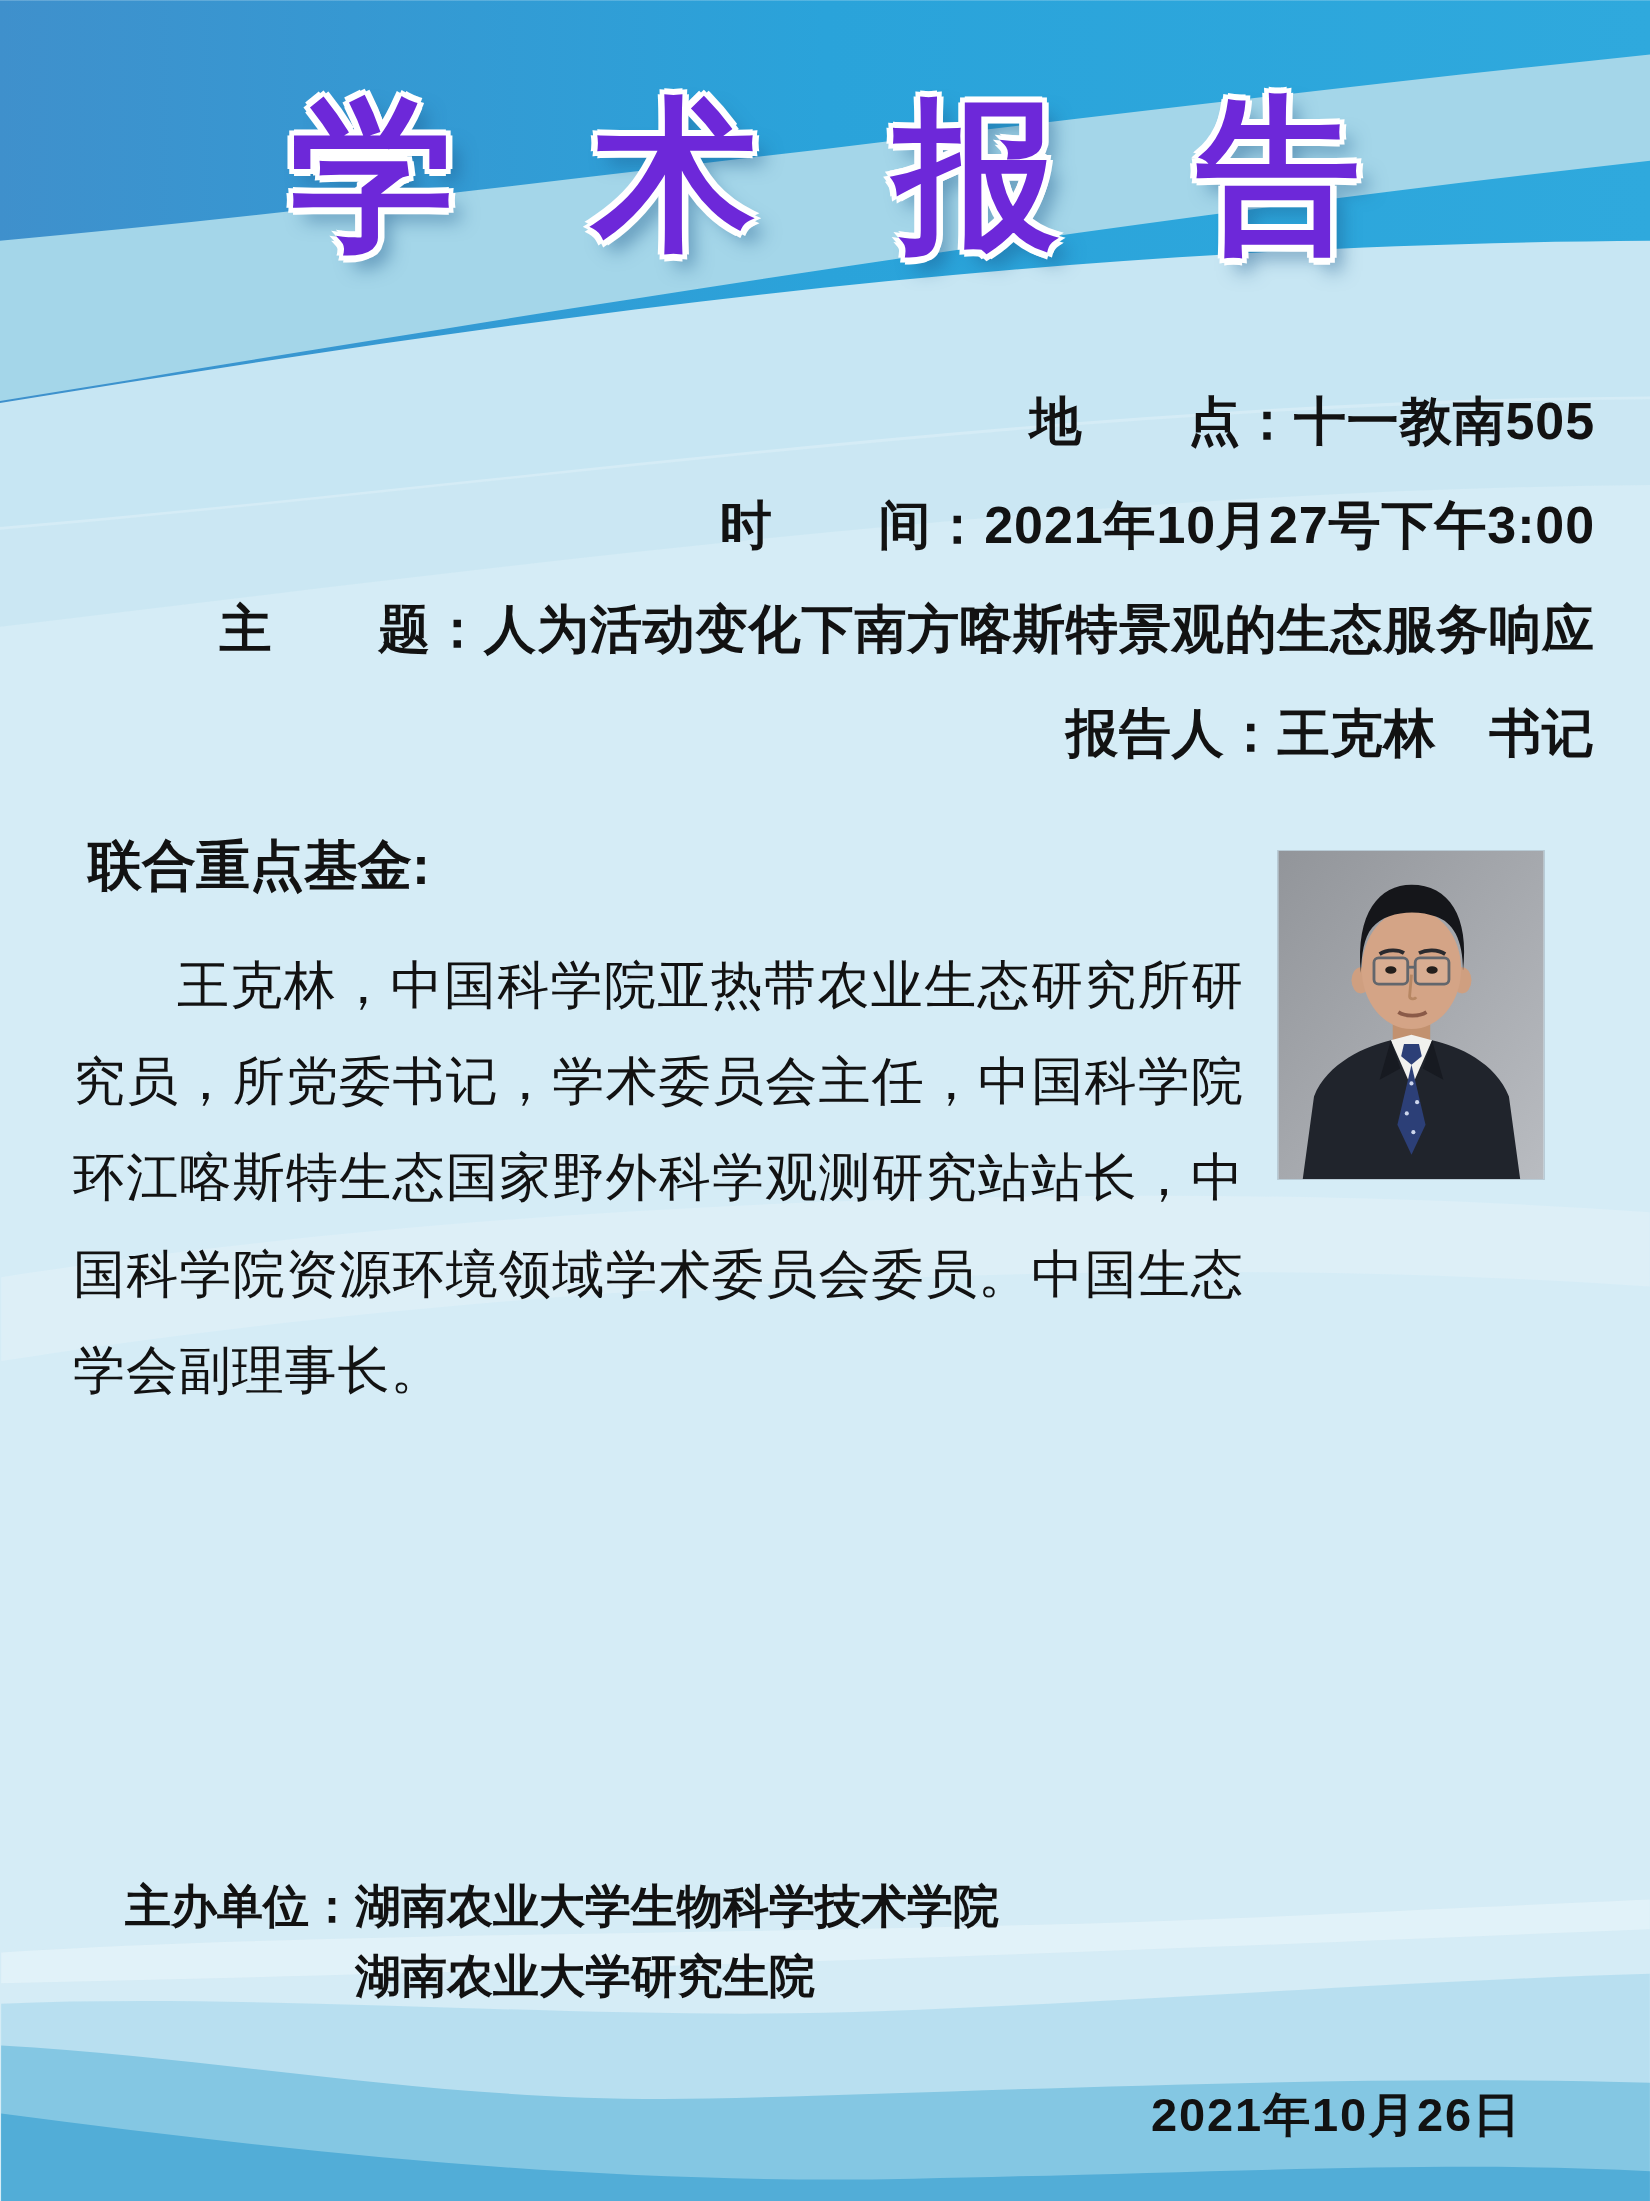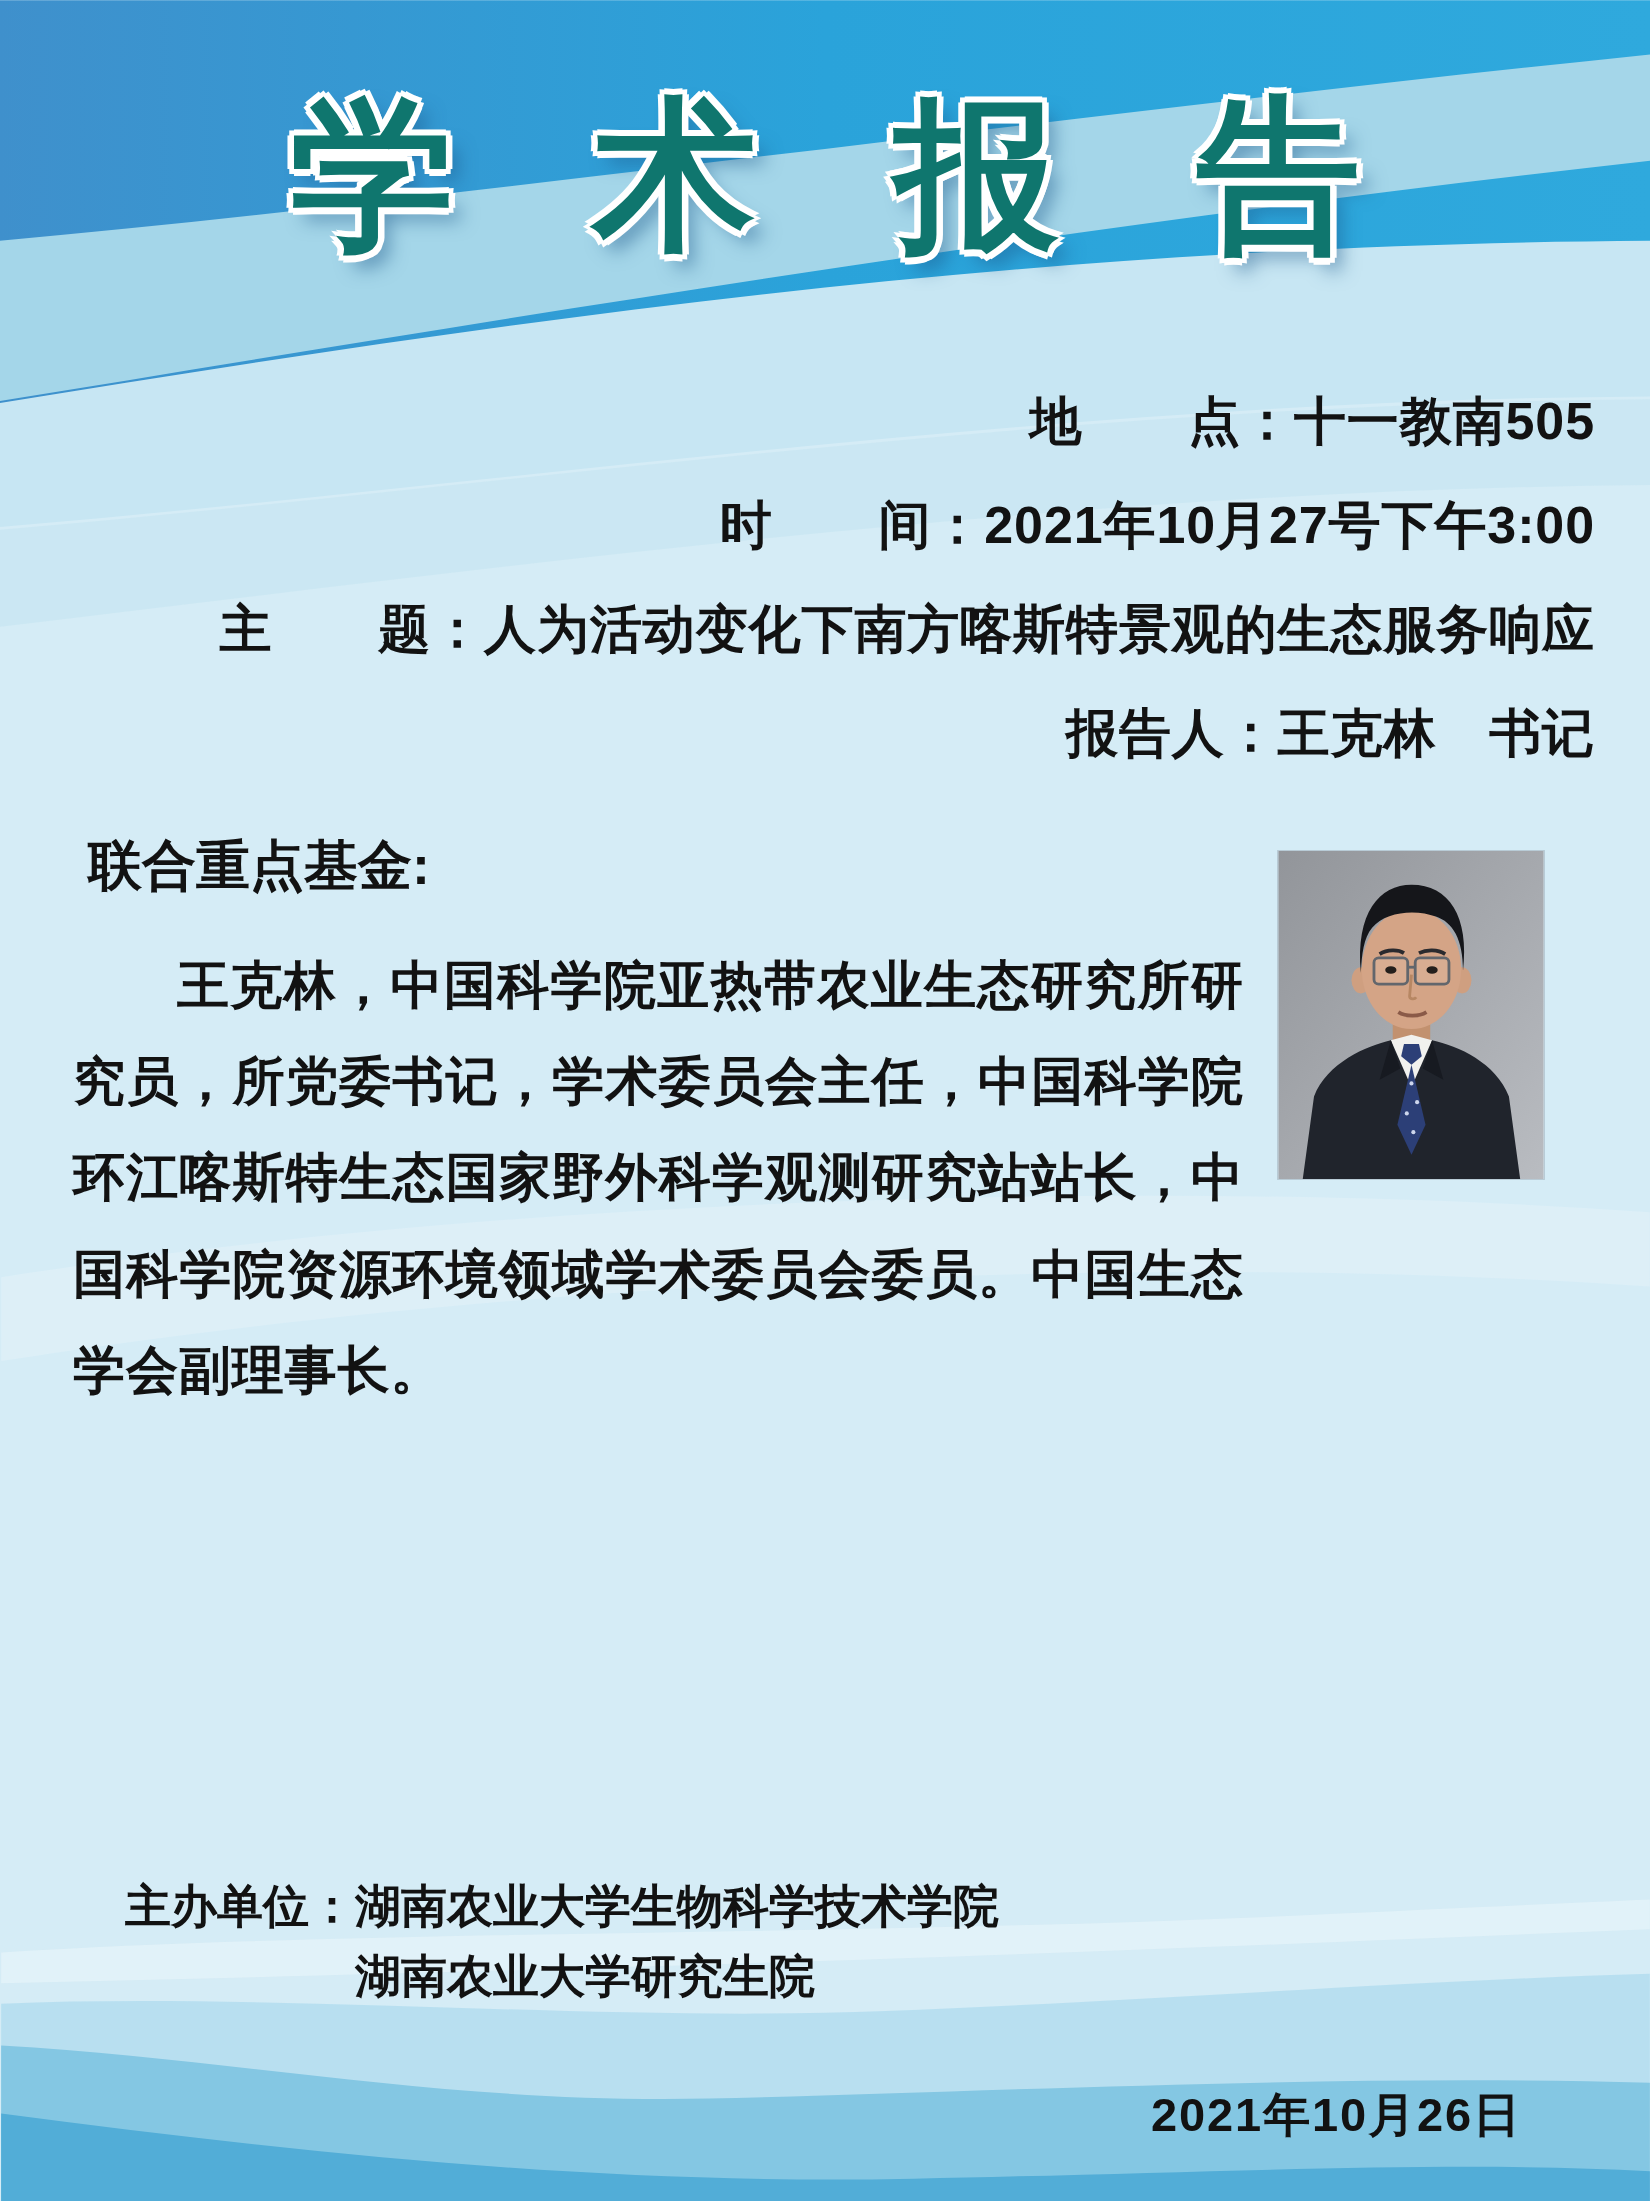--- a/index.html
+++ b/index.html
@@ -15,21 +15,21 @@
   .bg svg{display:block;}
   .bg-top{top:0;}
   .bg-mid{top:1147px;opacity:.55;}
   .bg-bottom{top:1864px;}
 
   .title{
     position:absolute;top:67px;left:0;right:0;margin:0;
     text-align:center;
     font-size:164px;font-weight:bold;
     letter-spacing:138px;text-indent:138px;
-    color:#0f766e;
+    color:#6d28d9;
     text-shadow:
       -6.5px 0 0 #ffffff, 6.5px 0 0 #ffffff,
       0 -6.5px 0 #ffffff, 0 6.5px 0 #ffffff,
       -4.7px -4.7px 0 #ffffff, 4.7px -4.7px 0 #ffffff,
       -4.7px 4.7px 0 #ffffff, 4.7px 4.7px 0 #ffffff,
       11.2px 13px 18.6px rgba(25,85,135,.5);
     white-space:nowrap;
   }
 
   .info{
@@ -40,21 +40,21 @@
 
   .bio{position:absolute;left:73px;right:70px;top:830px;}
   .bio-heading{font-size:54px;font-weight:bold;margin:0 0 34px 15px;}
   .photo{
     float:right;width:266px;height:328px;
     margin:20.5px 37px 112px 34px;
     box-shadow:0 0 0 0.9px rgba(120,130,140,.35);
   }
   .photo svg{display:block;}
   .para{
-    margin:0;font-size:52px;font-weight:bold;line-height:1.85;
+    margin:0;font-size:52px;font-weight:normal;line-height:1.85;
     text-indent:2em;text-align:justify;letter-spacing:0.9px;
   }
   .para + .para{margin-top:32px;}
 
   .organizers{
     position:absolute;left:89px;top:1872px;
     display:flex;align-items:flex-start;
     font-size:46px;font-weight:bold;line-height:1.52;
     white-space:nowrap;
   }

